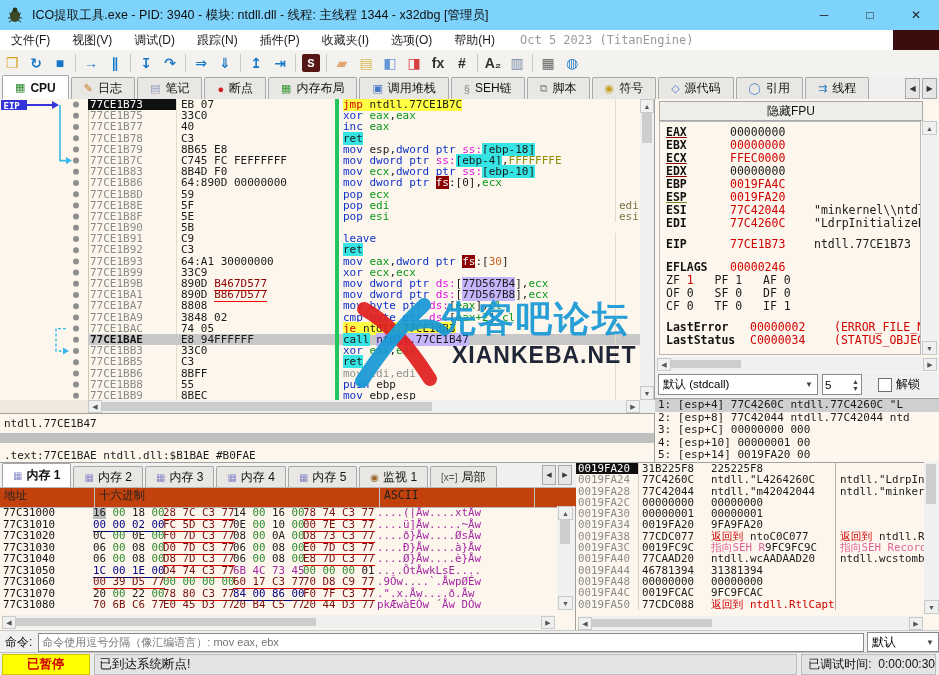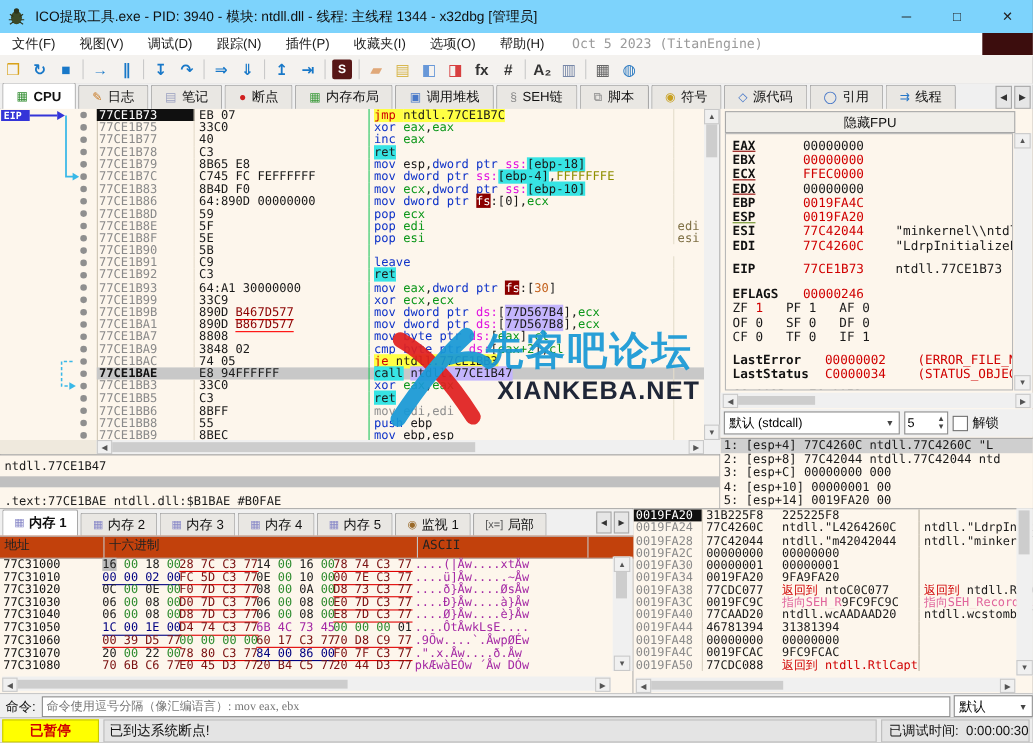--- a/index.html
+++ b/index.html
@@ -29,21 +29,21 @@
   #tab-extra div{width:13px;height:19px;background:#e6e6e6;border:1px solid #a8a8a8;font-size:8px;display:flex;align-items:center;justify-content:center;color:#333;}
   
   #disasm{position:absolute;left:0;top:99px;width:640px;height:301px;background:#fdf6ec;border-right:1px solid #a0a0a0;overflow:hidden;}
   #gutter{position:absolute;left:0;top:0;width:88px;height:301px;border-right:1px solid #cfc6b4;}
   #drows{position:absolute;left:88px;top:0;width:552px;height:301px;}
   .drow{display:flex;height:11.2px;line-height:11.2px;font-size:11px;white-space:pre;}
   .drow.sel{background:#c8c8c8;}
   .ca{width:86px;color:#8a8a8a;padding-left:2px;border-right:1px solid #e4dccb;}
   .ca.eip{background:#101010;color:#fff;}
   .drow.sel .ca{color:#111;font-weight:bold;border-right-color:transparent;}
-  .cb{width:154px;padding-left:4px;border-right:1px solid #22c55e;color:#1a1a1a;}
+  .cb{width:154px;padding-left:4px;border-right:4px solid #22c55e;color:#1a1a1a;}
   .ci{width:272px;padding-left:4px;border-right:1px solid #e4dccb;}
   .cc{flex:1;padding-left:3px;color:#7f7045;}
   .t-bk{color:#1a1a1a}.t-gy{color:#8f8f8f}.t-k{color:#0e32c8}.t-r{color:#0a9618}
   .t-seg{color:#e012e0}.t-oli{color:#8f8f00}.t-org{color:#c4621e}
   .t-fs{background:#8b0000;color:#fff}.t-y{background:#ffff44}
   .t-jy{background:#ffff44;color:#d00000}.t-ky{background:#ffff44;color:#1a1a1a}
   .t-my{background:#c4b5fd;color:#1a1a1a}.t-cy{background:#37e4e4;color:#1a1a1a}
   .t-bu{color:#8b0000;border-bottom:1px solid #ff0000}
   .t-red{color:#d00000}.t-pnk{color:#e0649c}
   
@@ -70,21 +70,21 @@
   .rname.gu{text-decoration:underline;text-decoration-color:#6b8e23;}
   .rval{width:84px;}
   .v-bk{color:#1a1a1a}.v-red{color:#d00000}
   .rext{flex:1;overflow:hidden;white-space:pre;}
   #regvscroll{left:922px;top:121px;width:16px;height:234px;}
   #reghscroll{left:655px;top:357px;width:284px;height:14px;}
   #convrow{position:absolute;left:655px;top:372px;width:284px;height:25px;display:flex;align-items:center;gap:4px;padding-left:3px;box-sizing:border-box;background:#f0f0f0;}
   #convsel{width:150px;height:19px;background:#fff;border:1px solid #8a8a8a;font-size:11.5px;display:flex;align-items:center;justify-content:space-between;padding:0 4px;}
   #convspin{width:34px;height:19px;background:#fff;border:1px solid #8a8a8a;font-size:11.5px;display:flex;align-items:center;justify-content:space-between;padding:0 2px;}
   #convspin .sp{font-size:7px;color:#444;line-height:7px;}
-  #convchk{display:flex;align-items:center;gap:4px;font-size:12px;color:#111;}
+  #convchk{display:flex;align-items:center;gap:4px;font-size:12px;color:#111;margin-left:12px;}
   #convchk .box{width:12px;height:12px;background:#fff;border:1px solid #707070;}
   #args{position:absolute;left:655px;top:398px;width:284px;height:64px;background:#fdf6ec;border-top:1px solid #a0a0a0;overflow:hidden;}
   .arow{height:12.6px;line-height:12.6px;font-size:11px;white-space:pre;color:#1a1a1a;padding-left:3px;}
   .arow.sel{background:#cfcfcf;}
   
   #wm{position:absolute;left:352px;top:295px;width:330px;height:100px;pointer-events:none;opacity:.93;}
   #wm .w1{position:absolute;left:88px;top:0;font-size:36px;font-weight:bold;color:#1899d6;letter-spacing:2px;}
   #wm .w2{position:absolute;left:100px;top:47px;font-size:23px;font-weight:bold;color:#0f172a;letter-spacing:1px;}
   
   #dump{position:absolute;left:0;top:462px;width:576px;height:168px;background:#fdf6ec;border-top:1px solid #a0a0a0;border-right:1px solid #a0a0a0;box-sizing:border-box;}
@@ -114,21 +114,21 @@
   .sa{width:60px;color:#8a8a8a;padding-left:2px;}
   .sa.sel{background:#101010;color:#fff;}
   .sv{width:66px;color:#1a1a1a;border-left:1px solid #d8d0c0;padding-left:3px;}
   .sg{width:124px;color:#1a1a1a;padding-left:3px;overflow:hidden;}
   .sc{flex:1;border-left:1px solid #b8b0a0;padding-left:4px;overflow:hidden;}
   #stackhscroll{left:578px;top:616px;width:345px;height:13px;}
   #stackvscroll{left:924px;top:462px;width:15px;height:152px;}
   
   #cmdrow{position:absolute;left:0;top:630px;width:939px;height:22px;background:#f0f0f0;display:flex;align-items:center;border-top:1px solid #c8c8c8;}
   #cmdrow .lbl{font-size:12px;color:#111;padding:0 6px 0 5px;}
-  #cmdinput{width:818px;height:17px;border:1px solid #8a8a8a;background:#fff;font-size:11px;font-family:Liberation Serif, serif;padding:0 3px;}
+  #cmdinput{width:818px;height:17px;border:1px solid #8a8a8a;background:#fff;font-size:11px;font-family:Liberation Sans, sans-serif;padding:0 3px;}
   #cmddrop{width:62px;height:18px;background:#fff;border:1px solid #8a8a8a;margin-left:3px;display:flex;align-items:center;justify-content:space-between;padding:0 4px;font-size:12px;}
   #statusbar{position:absolute;left:0;top:652px;width:939px;height:23px;background:#ececec;border-top:1px solid #c0c0c0;display:flex;align-items:center;}
   #stbadge{width:86px;height:19px;margin-left:2px;background:#ffff00;color:#d00000;font-weight:bold;font-size:12.5px;display:flex;align-items:center;justify-content:center;border:1px solid #c8c800;}
   #stmsg{width:700px;height:19px;margin-left:4px;border:1px solid #bcbcbc;background:#e4e4e4;font-size:12.5px;color:#111;display:flex;align-items:center;padding-left:5px;}
   #sttime{flex:1;height:19px;margin:0 3px 0 4px;border:1px solid #bcbcbc;background:#e4e4e4;font-size:12px;color:#111;display:flex;align-items:center;padding-left:6px;white-space:pre;}
 </style>
 </head>
 <body>
 
 <div id="titlebar">

